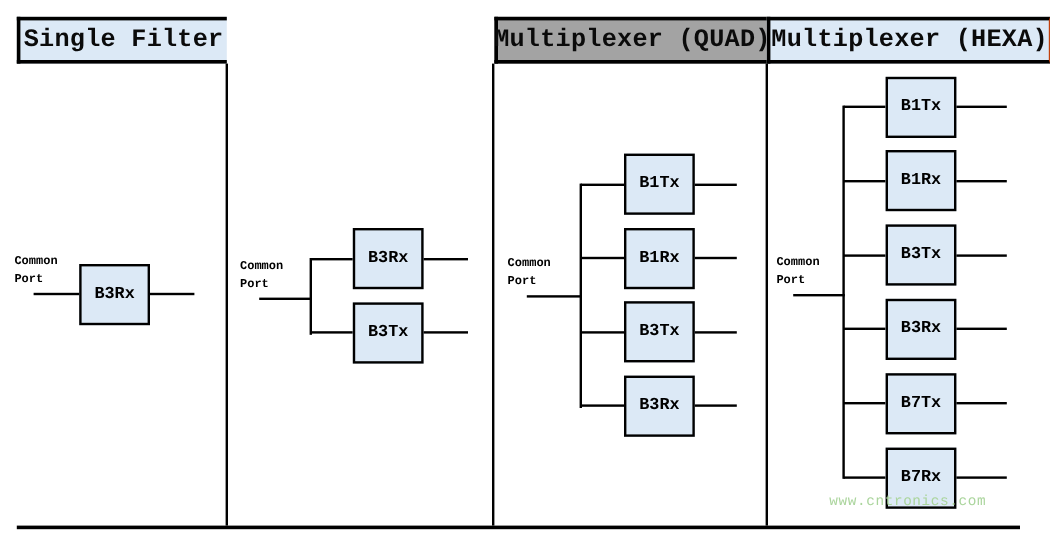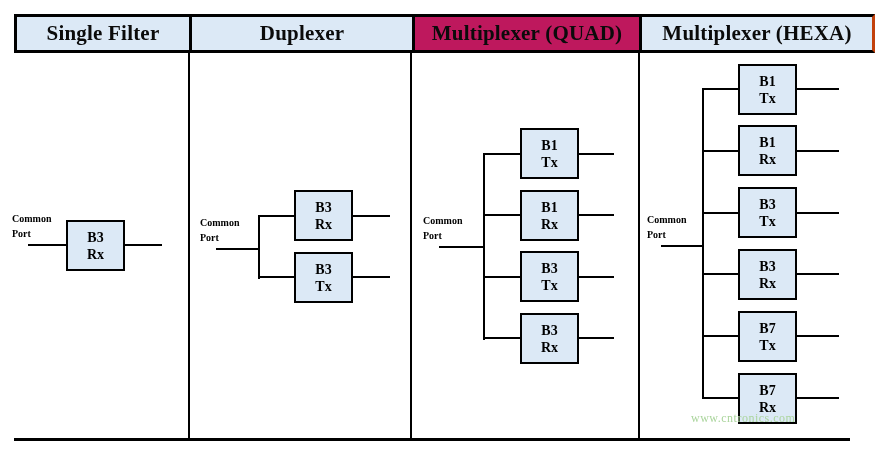--- a/index.html
+++ b/index.html
@@ -1,61 +1,58 @@
 <!DOCTYPE html>
 <html><head>
 <meta charset="utf-8">
 <style>
   html,body{margin:0;padding:0;background:#ffffff;}
   .stage{
     position:relative;width:876px;height:454px;background:#ffffff;
-    font-family:Liberation Serif, serif;overflow:hidden;
+    font-family:Liberation Mono, monospace;overflow:hidden;
   }
   .header-cell{
     position:absolute;top:14px;height:39px;box-sizing:border-box;
     border:3px solid #000;border-right:none;
     display:flex;align-items:center;justify-content:center;
     font-size:21px;font-weight:bold;letter-spacing:0.2px;color:#0b0b0b;
     white-space:nowrap;
   }
   .hc0{left:14px;width:175px}
   .hc1{left:189px;width:223px}
   .hc2{left:412px;width:227px}
-  .hc3{left:639px;width:236px;border-right:3px solid #c2410c}
+  .hc3{left:639px;width:236px;border-right:1px solid #c2410c}
   .vdivider{position:absolute;top:53px;height:385px;width:2px;background:#000}
   .vd0{left:188px}.vd1{left:410px}.vd2{left:638px}
   .bottom-border{position:absolute;left:14px;top:438px;width:836px;height:3px;background:#000}
   .watermark{
     position:absolute;left:691px;top:411px;font-size:12px;letter-spacing:0.5px;
     white-space:nowrap;
   }
   .hline,.vline{position:absolute;background:#000}
   .fbox{
     position:absolute;width:59px;height:51px;box-sizing:border-box;
     border:2px solid #000;
-    display:flex;flex-direction:column;align-items:center;justify-content:center;
+    display:flex;align-items:center;justify-content:center;
     font-size:14px;font-weight:bold;line-height:17px;color:#000;text-align:center;
   }
   .cplabel{
     position:absolute;font-size:10px;font-weight:bold;line-height:15px;color:#000;
     white-space:nowrap;
   }
 </style>
 </head>
 <body>
 
 <div class="stage">
 
   <div class="header-cell hc0" style="background: rgb(220, 233, 246);">
     <span>Single Filter</span>
   </div>
-  <div class="header-cell hc1" style="background: rgb(220, 233, 246);">
-    <span>Duplexer</span>
-  </div>
-  <div class="header-cell hc2" style="background: #be185d;">
+  <div class="header-cell hc2" style="background: #a3a3a3;">
     <span>Multiplexer (QUAD)</span>
   </div>
   <div class="header-cell hc3" style="background: rgb(220, 233, 246);">
     <span>Multiplexer (HEXA)</span>
   </div>
 
   <div class="vdivider vd0"></div>
   <div class="vdivider vd1"></div>
   <div class="vdivider vd2"></div>
   <div class="bottom-border"></div>

